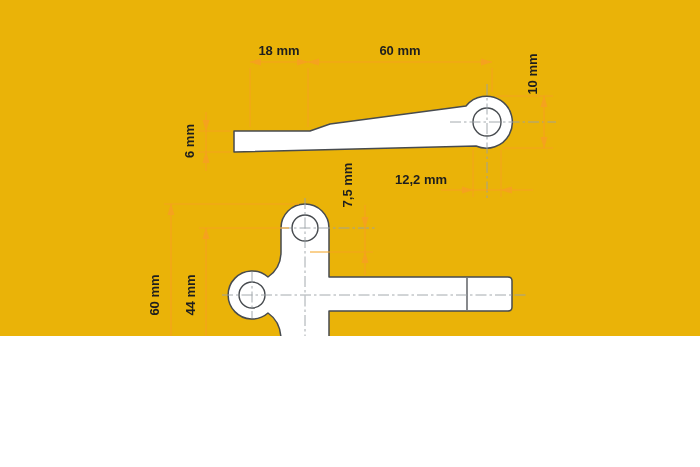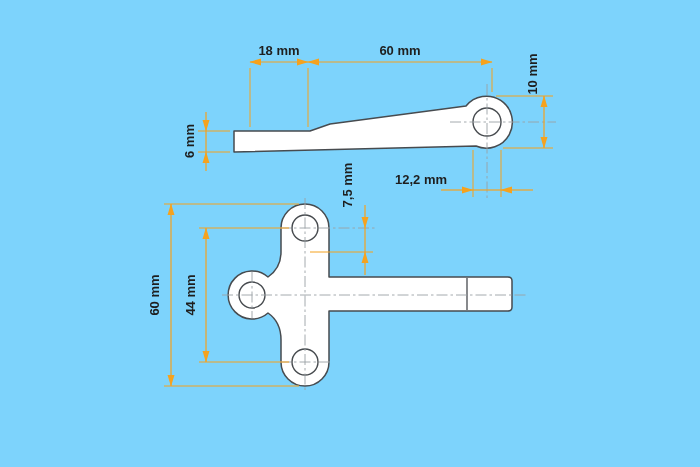--- a/index.html
+++ b/index.html
@@ -1,16 +1,16 @@
 <!DOCTYPE html>
 <html><head>
 <meta charset="utf-8">
 <style>
   html,body{margin:0;padding:0;background:#ffffff;}
-  .stage{width:700px;height:467px;background:#7dd3fc;position:relative;overflow:hidden;
+  .stage{width:700px;height:336px;background:#eab308;position:relative;overflow:hidden;
          font-family:"Liberation Sans", sans-serif;}
   svg{display:block;}
   .outline{fill:#ffffff;stroke:#474B4F;stroke-width:1.5;stroke-linejoin:round;}
   .feature{fill:none;stroke:#474B4F;stroke-width:1.3;}
   .hole{fill:#ffffff;stroke:#474B4F;stroke-width:1.4;}
   .cl{fill:none;stroke:#9AA0A5;stroke-width:0.9;stroke-dasharray:11 3 2.5 3;}
   .dim{fill:none;stroke:#F5A21E;stroke-width:1.2;}
   .ext{fill:none;stroke:#F5A21E;stroke-width:1;}
   .dimtext{fill:#1E1E1E;font-weight:bold;font-size:13px;
            font-family:"Liberation Sans", sans-serif;}

